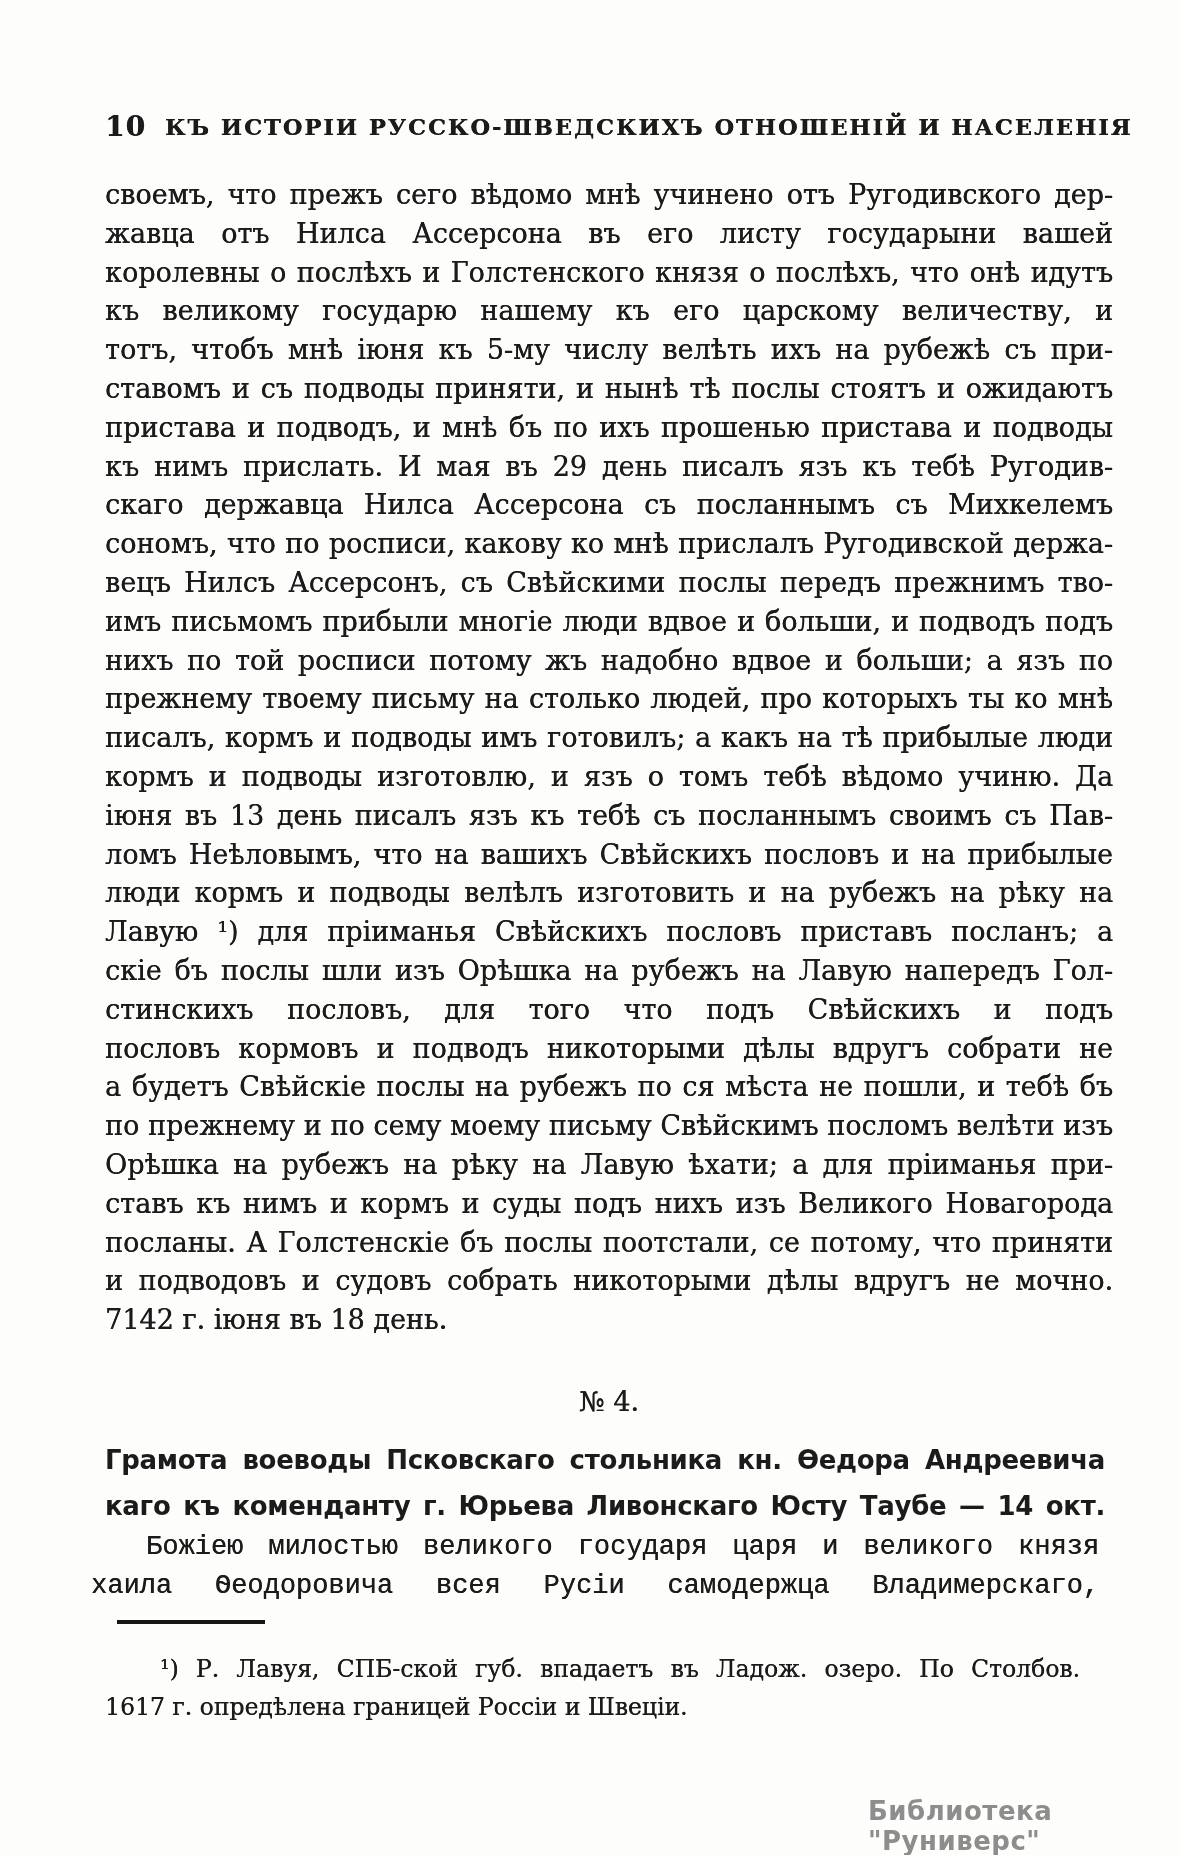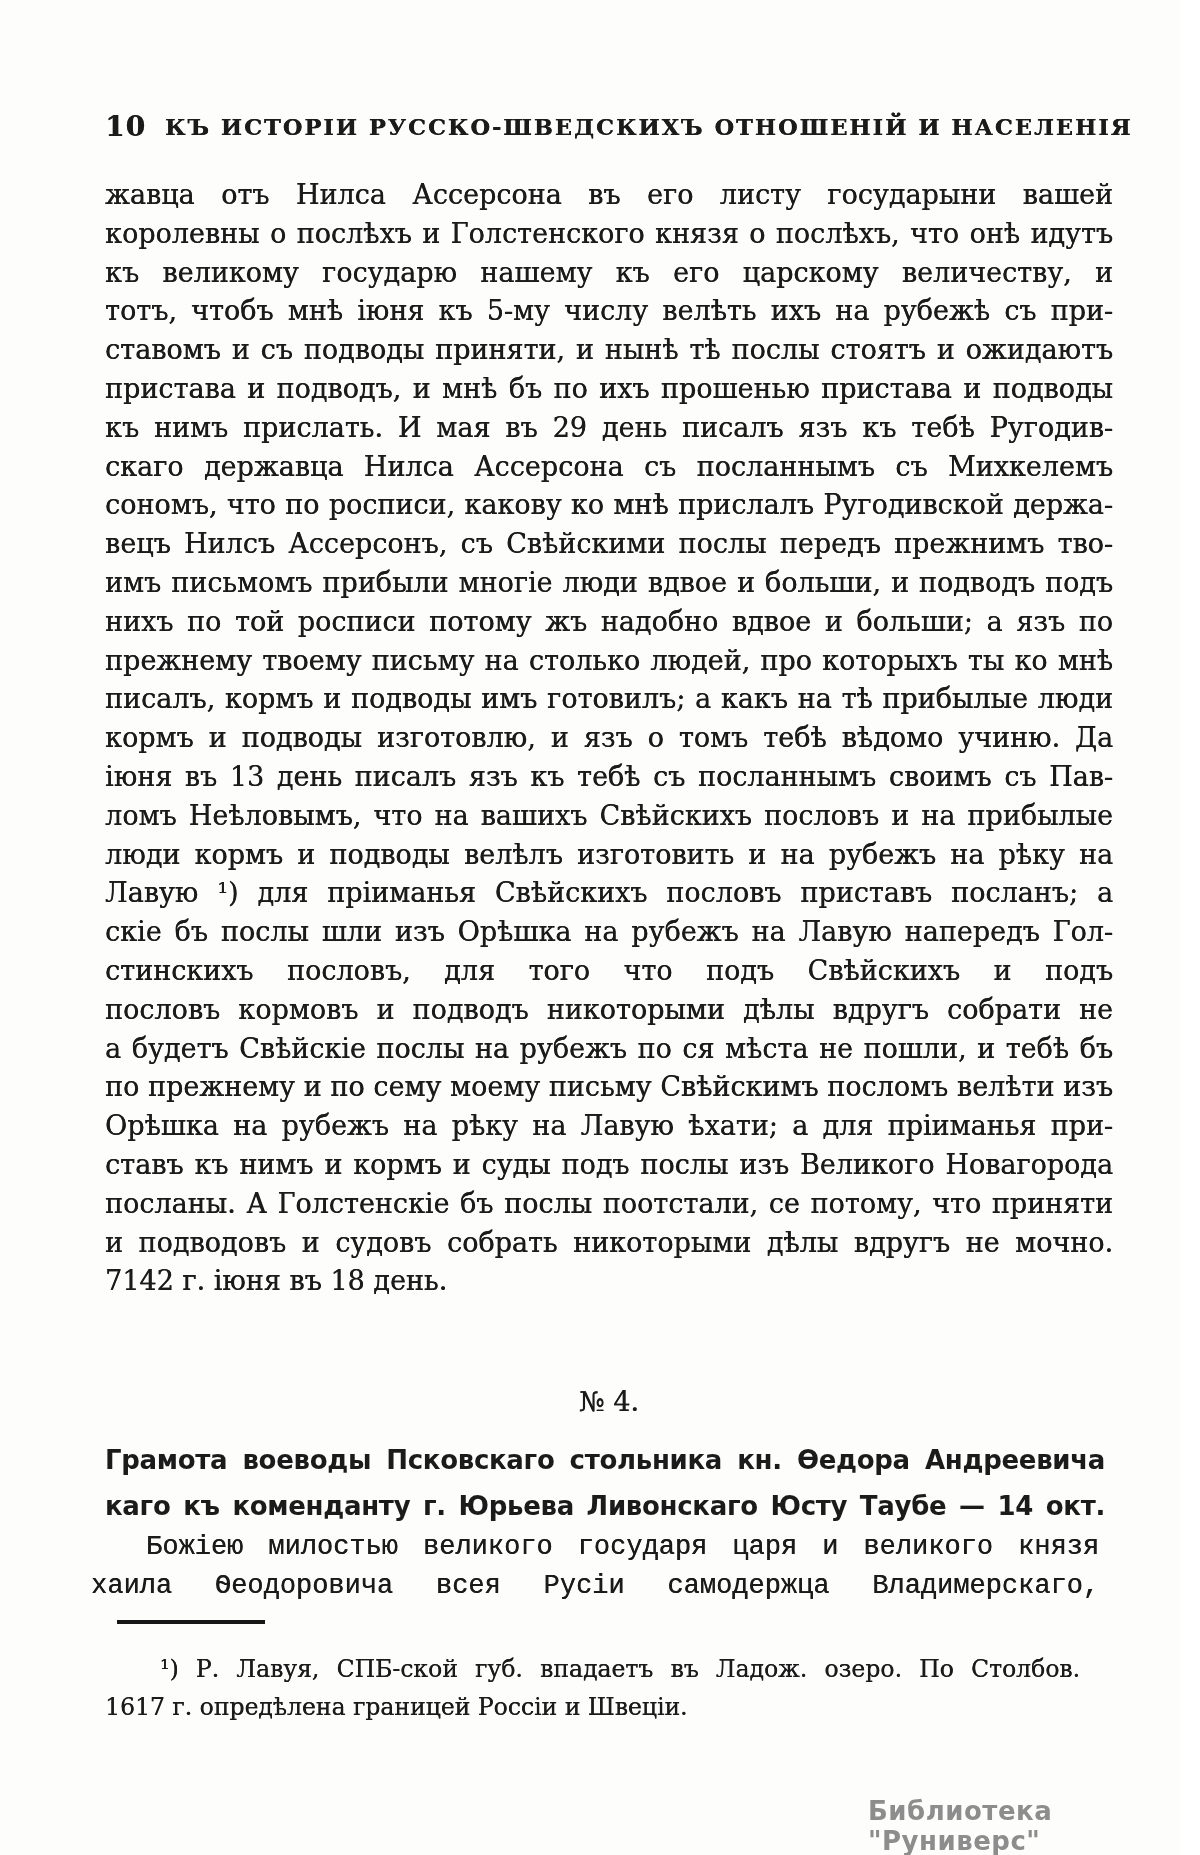--- a/index.html
+++ b/index.html
@@ -95,20 +95,21 @@
 <body>
 
 <div class="page">
 
   <div class="header-row">
     <div class="page-number">10</div>
     <div class="running-title">КЪ ИСТОРІИ РУССКО-ШВЕДСКИХЪ ОТНОШЕНІЙ И НАСЕЛЕНІЯ</div>
   </div>
 
   <div class="doc-body">
+      <div class="line">своемъ, что прежъ сего вѣдомо мнѣ учинено отъ Ругодивского дер-</div>
       <div class="line">жавца отъ Нилса Ассерсона въ его листу государыни вашей Свѣйской</div>
       <div class="line">королевны о послѣхъ и Голстенского князя о послѣхъ, что онѣ идутъ</div>
       <div class="line">къ великому государю нашему къ его царскому величеству, и просилъ</div>
       <div class="line">тотъ, чтобъ мнѣ іюня къ 5-му числу велѣть ихъ на рубежѣ съ при-</div>
       <div class="line">ставомъ и съ подводы приняти, и нынѣ тѣ послы стоятъ и ожидаютъ</div>
       <div class="line">пристава и подводъ, и мнѣ бъ по ихъ прошенью пристава и подводы</div>
       <div class="line">къ нимъ прислать. И мая въ 29 день писалъ язъ къ тебѣ Ругодив-</div>
       <div class="line">скаго державца Нилса Ассерсона съ посланнымъ съ Михкелемъ Эрик-</div>
       <div class="line">сономъ, что по росписи, какову ко мнѣ прислалъ Ругодивской держа-</div>
       <div class="line">вецъ Нилсъ Ассерсонъ, съ Свѣйскими послы передъ прежнимъ тво-</div>
@@ -120,21 +121,21 @@
       <div class="line">іюня въ 13 день писалъ язъ къ тебѣ съ посланнымъ своимъ съ Пав-</div>
       <div class="line">ломъ Неѣловымъ, что на вашихъ Свѣйскихъ пословъ и на прибылые</div>
       <div class="line">люди кормъ и подводы велѣлъ изготовить и на рубежъ на рѣку на</div>
       <div class="line">Лавую ¹) для пріиманья Свѣйскихъ пословъ приставъ посланъ; а Свѣй-</div>
       <div class="line">скіе бъ послы шли изъ Орѣшка на рубежъ на Лавую напередъ Гол-</div>
       <div class="line">стинскихъ пословъ, для того что подъ Свѣйскихъ и подъ Голстинскихъ</div>
       <div class="line">пословъ кормовъ и подводъ никоторыми дѣлы вдругъ собрати не мочно;</div>
       <div class="line">а будетъ Свѣйскіе послы на рубежъ по ся мѣста не пошли, и тебѣ бъ</div>
       <div class="line">по прежнему и по сему моему письму Свѣйскимъ посломъ велѣти изъ</div>
       <div class="line">Орѣшка на рубежъ на рѣку на Лавую ѣхати; а для пріиманья при-</div>
-      <div class="line">ставъ къ нимъ и кормъ и суды подъ послы изъ Великого Новагорода</div>
+      <div class="line">ставъ къ нимъ и кормъ и суды подъ нихъ изъ Великого Новагорода</div>
       <div class="line">посланы. А Голстенскіе бъ послы поотстали, се потому, что приняти</div>
       <div class="line">и подводовъ и судовъ собрать никоторыми дѣлы вдругъ не мочно.</div>
       <div class="line end">7142 г. іюня въ 18 день.</div>
     </div>
 
   <div class="doc-number">№ 4.</div>
 
   <div class="doc-heading">
       <div class="line">Грамота воеводы Псковскаго стольника кн. Ѳедора Андреевича Елец-</div>
       <div class="line">каго къ коменданту г. Юрьева Ливонскаго Юсту Таубе — 14 окт. 1634 г.</div>

